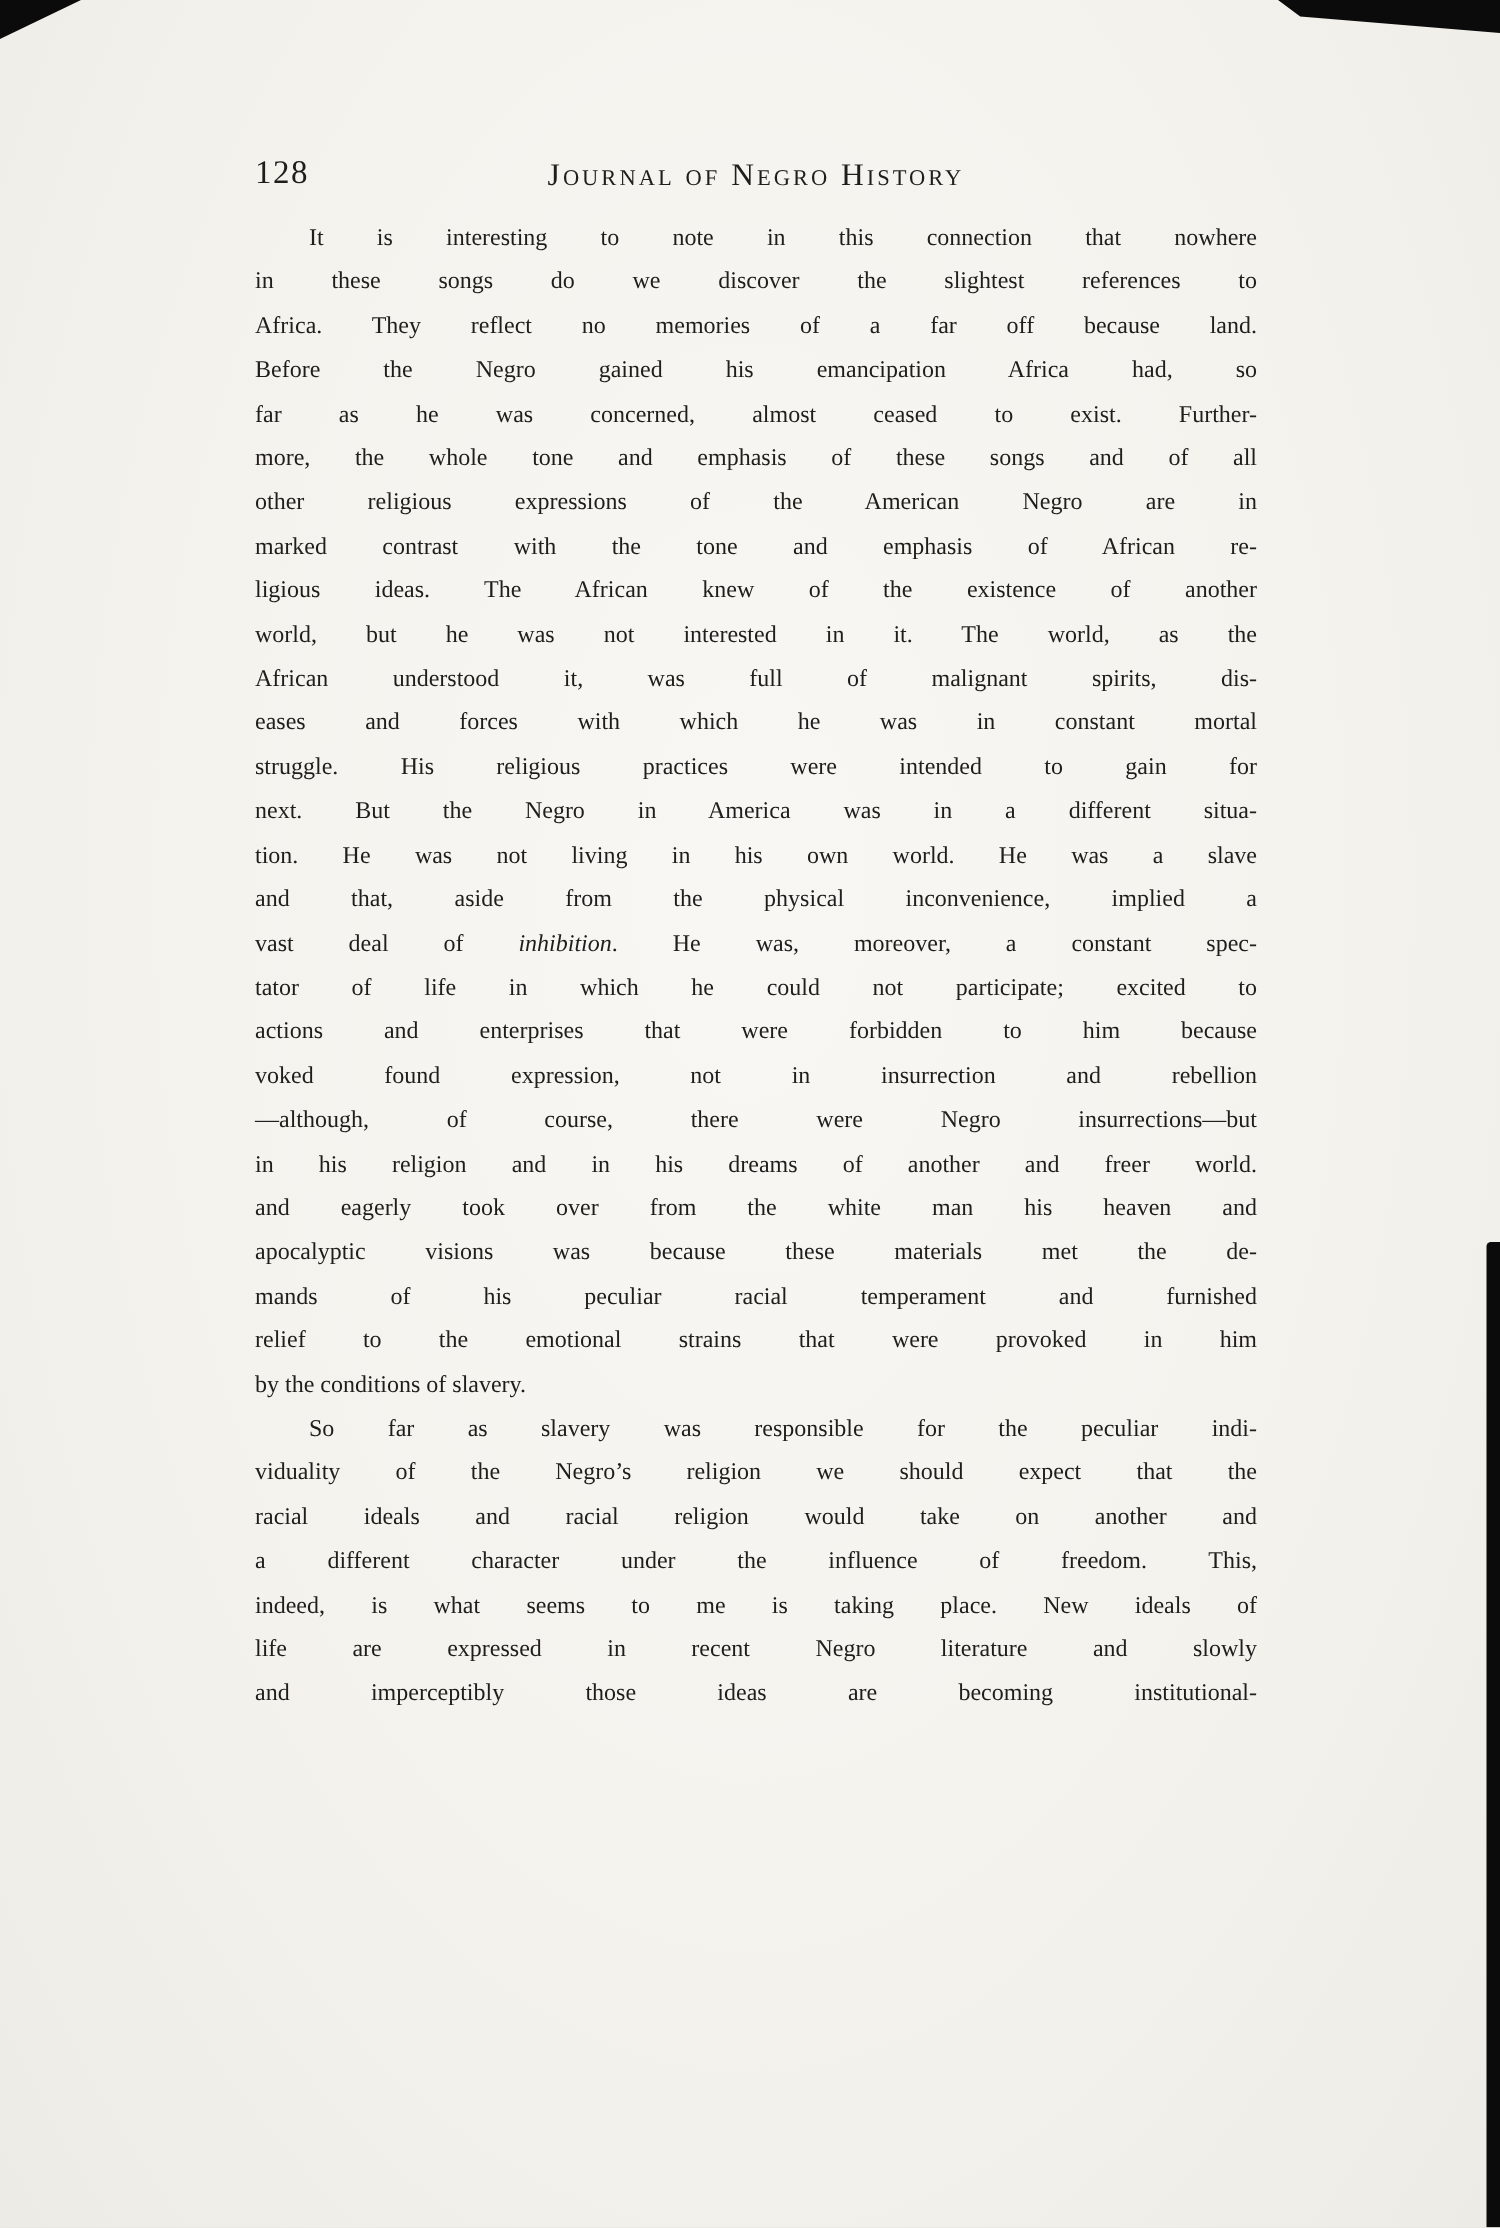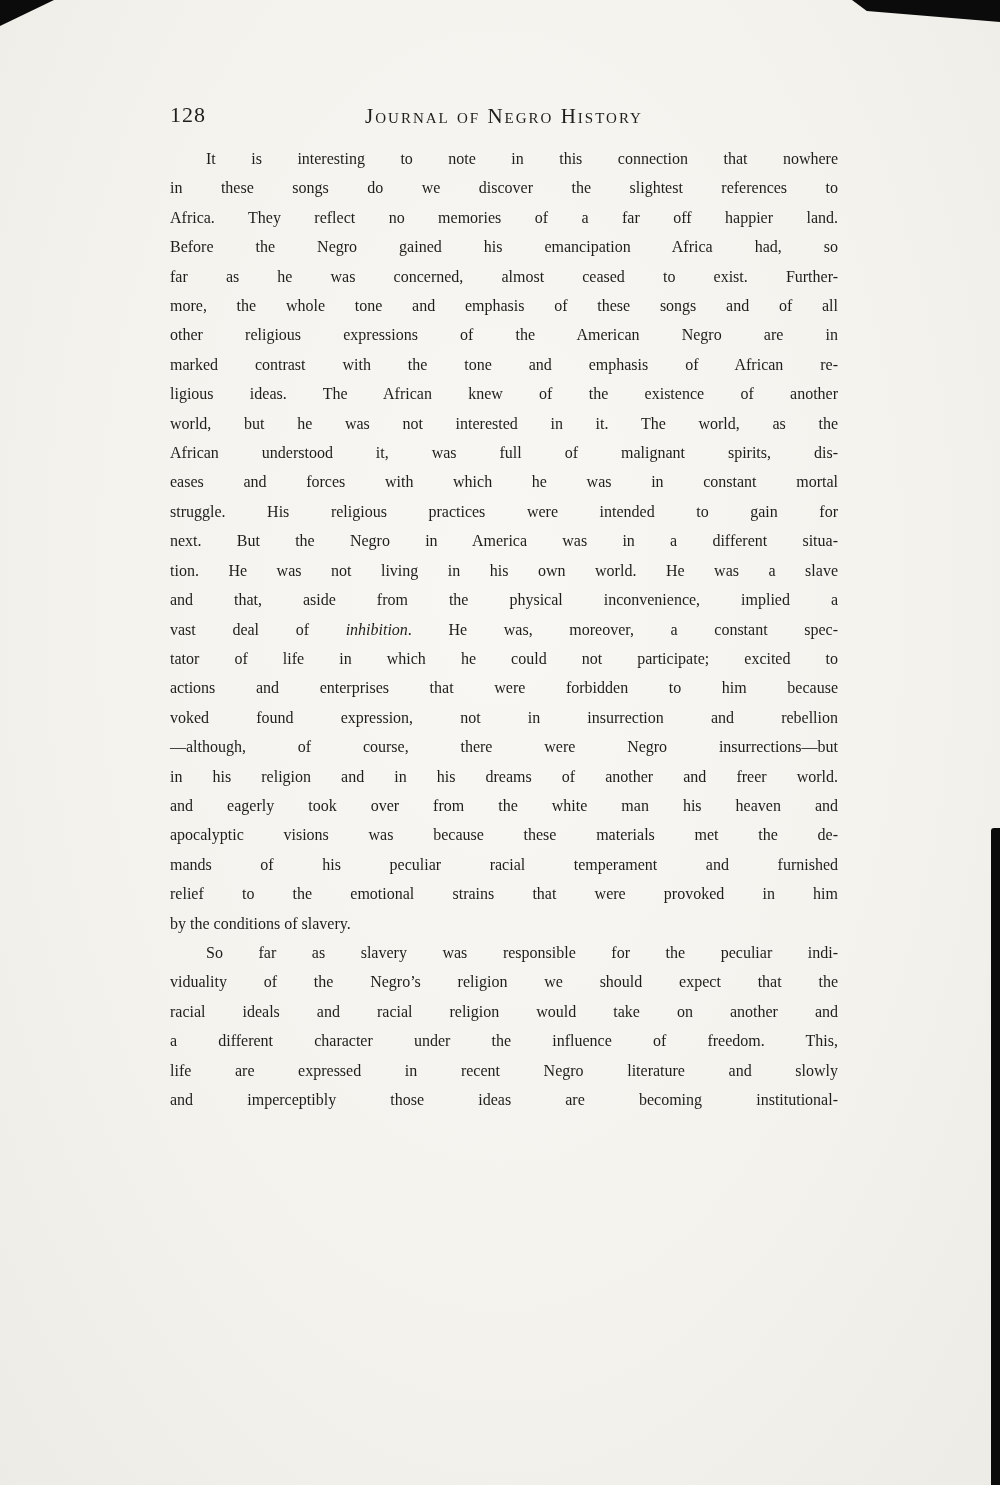--- a/index.html
+++ b/index.html
@@ -91,21 +91,21 @@
   <div class="artifact edge-right"></div>
 
   <header class="page-header">
     <span class="page-number">128</span>
     <span class="running-header">Journal of Negro History</span>
   </header>
 
   <main class="page-body">
       <div class="line indent"><span>It is interesting to note in this connection that nowhere</span></div>
       <div class="line"><span>in these songs do we discover the slightest references to</span></div>
-      <div class="line"><span>Africa.  They reflect no memories of a far off happier land.</span></div>
+      <div class="line"><span>Africa.  They reflect no memories of a far off because land.</span></div>
       <div class="line"><span>Before the Negro gained his emancipation Africa had, so</span></div>
       <div class="line"><span>far as he was concerned, almost ceased to exist.  Further-</span></div>
       <div class="line"><span>more, the whole tone and emphasis of these songs and of all</span></div>
       <div class="line"><span>other religious expressions of the American Negro are in</span></div>
       <div class="line"><span>marked contrast with the tone and emphasis of African re-</span></div>
       <div class="line"><span>ligious ideas.  The African knew of the existence of another</span></div>
       <div class="line"><span>world, but he was not interested in it.  The world, as the</span></div>
       <div class="line"><span>African understood it, was full of malignant spirits, dis-</span></div>
       <div class="line"><span>eases and forces with which he was in constant mortal</span></div>
       <div class="line"><span>struggle.  His religious practices were intended to gain for</span></div>
@@ -120,17 +120,18 @@
       <div class="line"><span>in his religion and in his dreams of another and freer world.</span></div>
       <div class="line"><span>and eagerly took over from the white man his heaven and</span></div>
       <div class="line"><span>apocalyptic visions was because these materials met the de-</span></div>
       <div class="line"><span>mands of his peculiar racial temperament and furnished</span></div>
       <div class="line"><span>relief to the emotional strains that were provoked in him</span></div>
       <div class="line flush-last"><span>by the conditions of slavery.</span></div>
       <div class="line indent"><span>So far as slavery was responsible for the peculiar indi-</span></div>
       <div class="line"><span>viduality of the Negro’s religion we should expect that the</span></div>
       <div class="line"><span>racial ideals and racial religion would take on another and</span></div>
       <div class="line"><span>a different character under the influence of freedom.  This,</span></div>
+      <div class="line"><span>indeed, is what seems to me is taking place.  New ideals of</span></div>
       <div class="line"><span>life are expressed in recent Negro literature and slowly</span></div>
       <div class="line"><span>and imperceptibly those ideas are becoming institutional-</span></div>
     </main>
 
 </div>
 
 </body></html>

